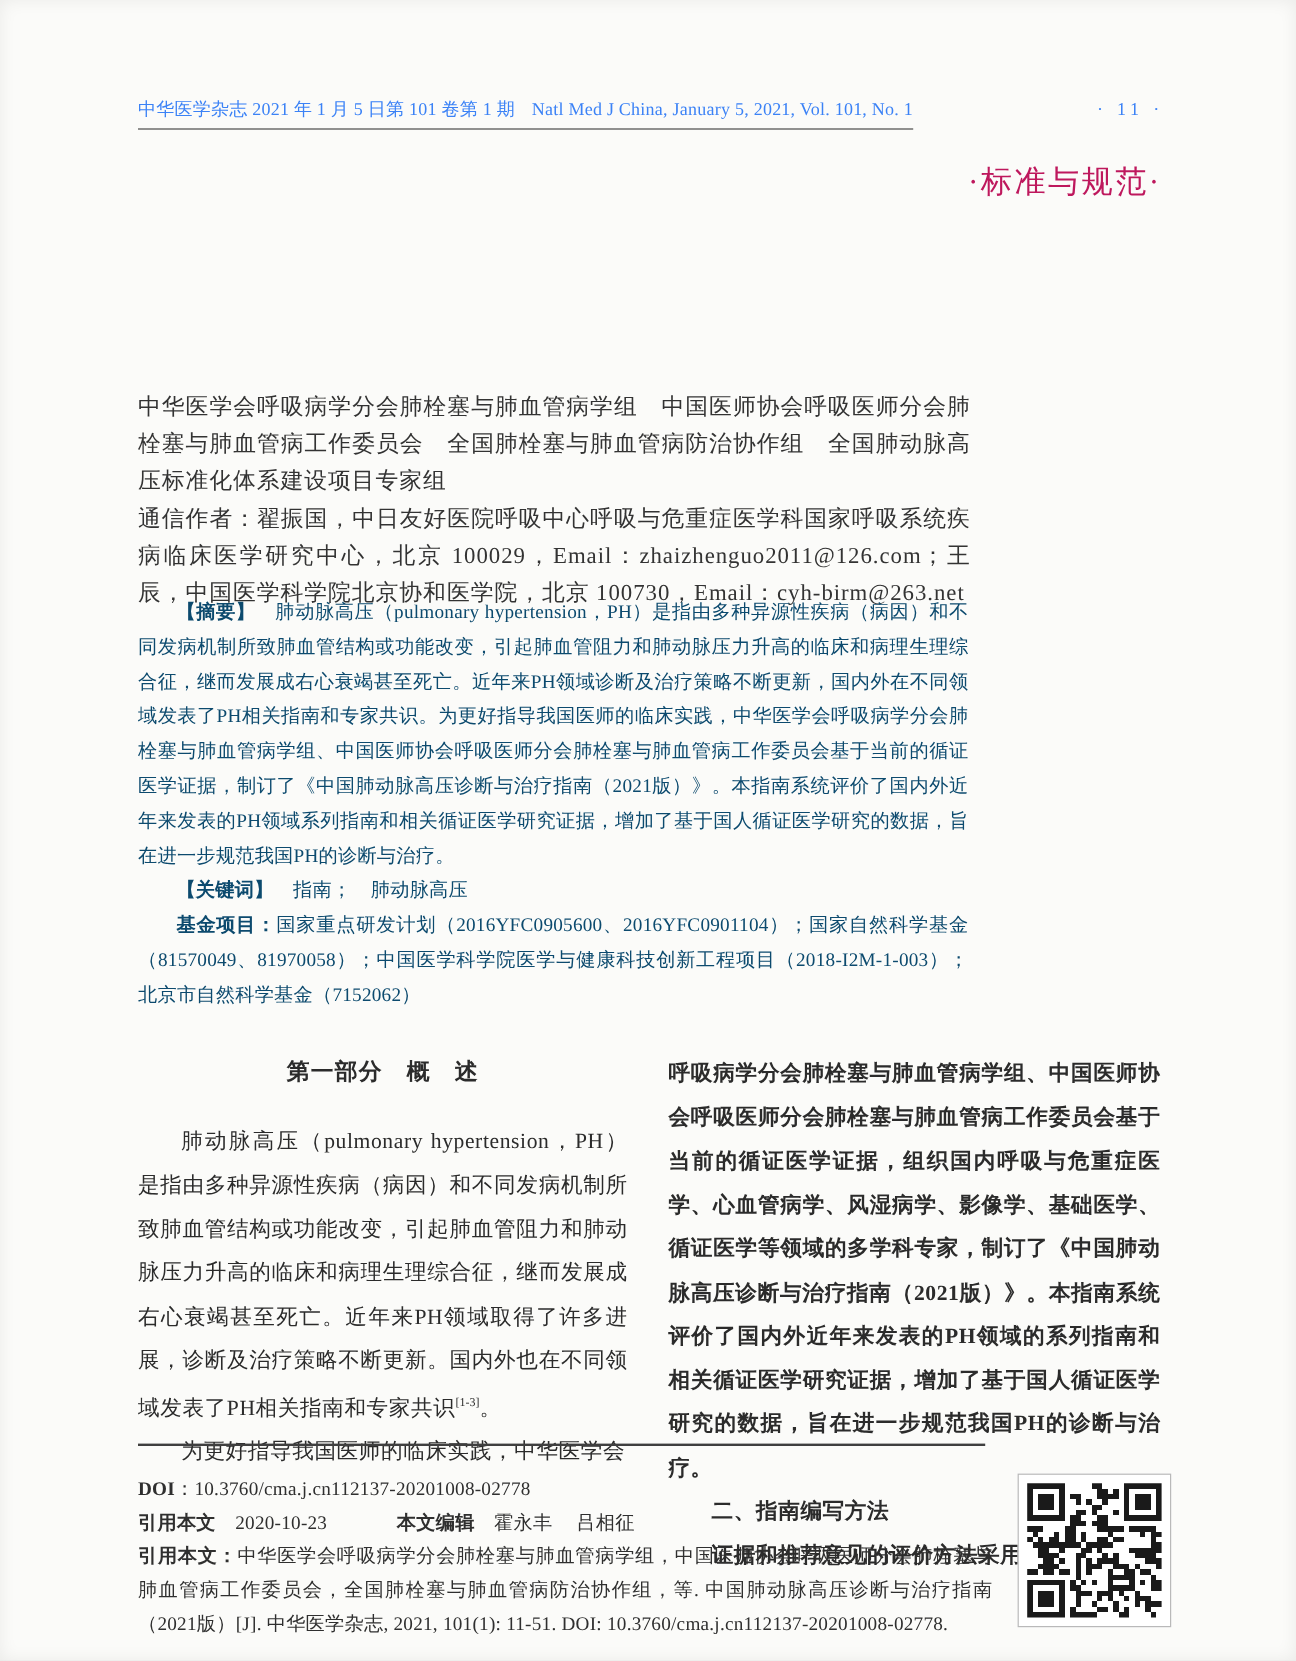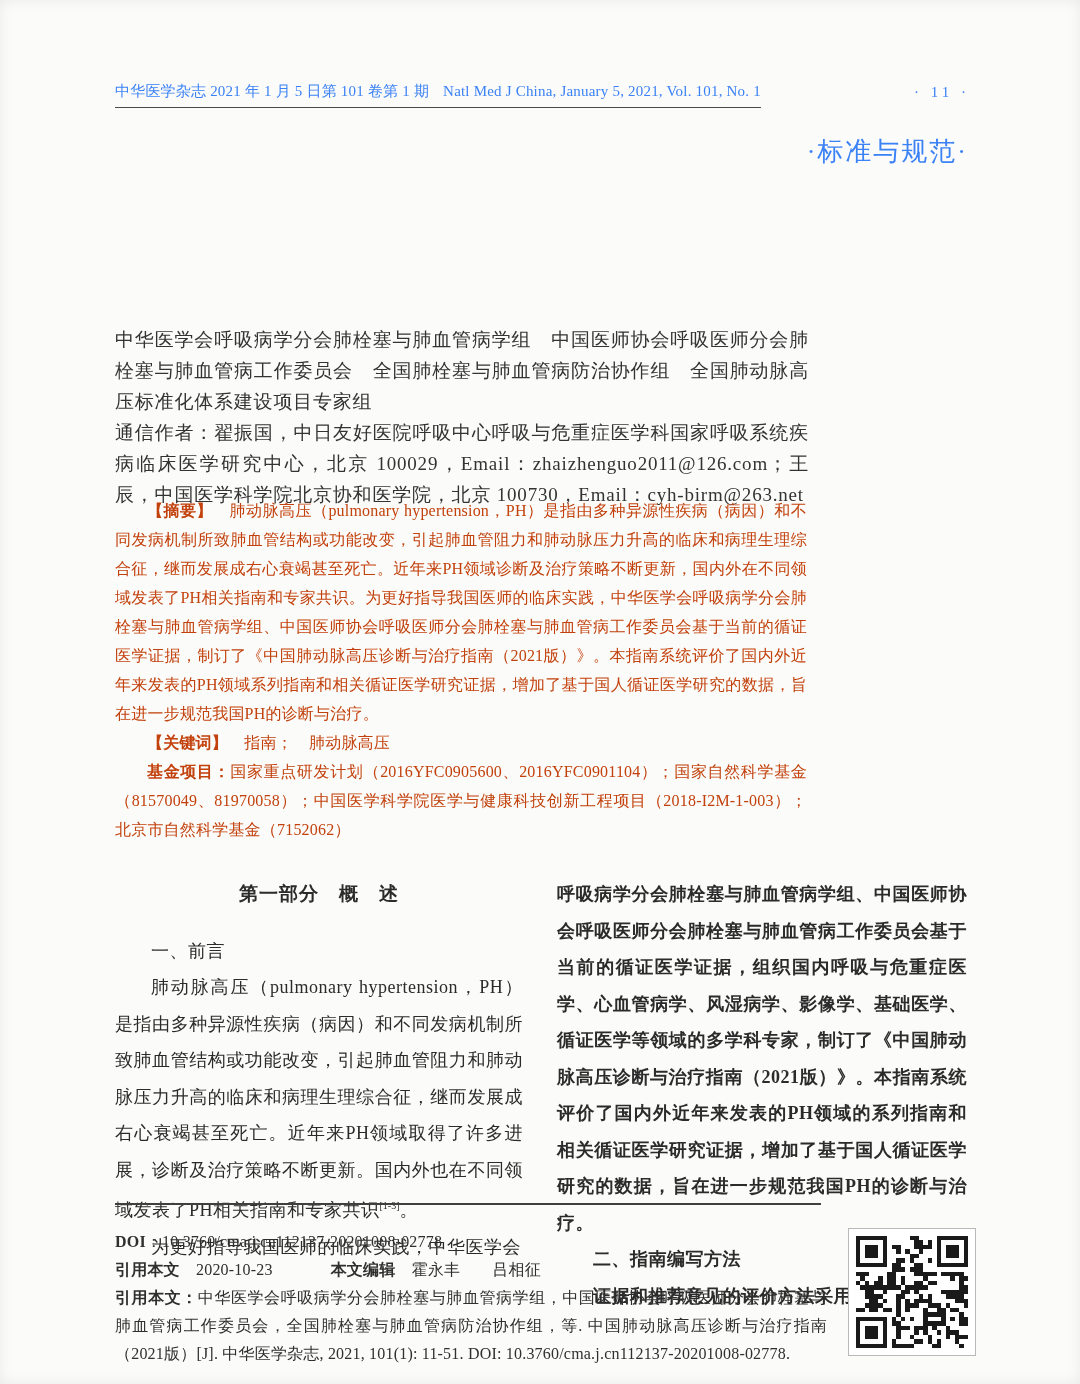--- a/index.html
+++ b/index.html
@@ -25,39 +25,39 @@
   }
   .journal-line{
     border-bottom:1.5px solid #4a4a4a;
     padding-bottom:6px;
     white-space:nowrap;
   }
   .journal-line .en{margin-left:14px;}
   .page-number{font-size:15px;letter-spacing:4px;white-space:nowrap;padding-top:2px;}
   .section-label{
     position:absolute;top:134px;right:112px;
-    font-size:26px;letter-spacing:2px;color:#3b82f6;
+    font-size:26px;letter-spacing:2px;color:#be185d;
   }
   
   .article-title{
     position:absolute;top:207px;left:115px;
     font-size:35px;font-weight:bold;letter-spacing:2px;color:#222;
     white-space:nowrap;
   }
   .authors-block{
     position:absolute;top:300px;left:115px;width:694px;
     font-size:19px;line-height:31px;letter-spacing:0.8px;color:#333;
     text-align:justify;
     margin-top:24px;
   }
   .authors-block p{margin:0;}
   
   .abstract-block{
     position:absolute;top:496px;left:115px;width:692px;
-    font-size:16px;line-height:29px;letter-spacing:0.2px;color:#c2410c;
+    font-size:16px;line-height:29px;letter-spacing:0.2px;color:#0c4a6e;
     text-align:justify;
   }
   .abstract-block p{text-indent:2em;margin:0;}
   .b{font-weight:bold;}
   
   .col{
     position:absolute;top:876px;
     font-size:18px;line-height:36.5px;letter-spacing:0.5px;color:#2b2b2b;
     text-align:justify;
   }
@@ -74,21 +74,21 @@
     position:absolute;top:1203px;left:115px;width:706px;
     border-top:2px solid #3f3f3f;
   }
   .footer-block{
     position:absolute;top:1228px;left:115px;width:712px;
     font-size:16px;line-height:28px;letter-spacing:0.2px;color:#2f2f2f;
     text-align:justify;
   }
   .footer-block .row{margin:0;}
   .editor-group{margin-left:58px;}
-  .name-gap{margin-left:32px;}
+  .name-gap{margin-left:20px;}
   
   .qr-box{
     position:absolute;top:1228px;left:848px;
     width:128px;height:128px;
     background:#fff;border:1px solid #b9b9b9;
     display:flex;align-items:center;justify-content:center;
   }
   .qr-box svg{width:112px;height:112px;shape-rendering:crispEdges;}
 </style>
 </head>
@@ -112,21 +112,20 @@
   </div>
 
   <div class="abstract-block">
     <p><span class="b">【摘要】</span>　<span>肺动脉高压（pulmonary hypertension，PH）是指由多种异源性疾病（病因）和不同发病机制所致肺血管结构或功能改变，引起肺血管阻力和肺动脉压力升高的临床和病理生理综合征，继而发展成右心衰竭甚至死亡。近年来PH领域诊断及治疗策略不断更新，国内外在不同领域发表了PH相关指南和专家共识。为更好指导我国医师的临床实践，中华医学会呼吸病学分会肺栓塞与肺血管病学组、中国医师协会呼吸医师分会肺栓塞与肺血管病工作委员会基于当前的循证医学证据，制订了《中国肺动脉高压诊断与治疗指南（2021版）》。本指南系统评价了国内外近年来发表的PH领域系列指南和相关循证医学研究证据，增加了基于国人循证医学研究的数据，旨在进一步规范我国PH的诊断与治疗。</span></p>
     <p><span class="b">【关键词】</span>　<span>指南；　肺动脉高压</span></p>
     <p><span class="b">基金项目：</span><span>国家重点研发计划（2016YFC0905600、2016YFC0901104）；国家自然科学基金（81570049、81970058）；中国医学科学院医学与健康科技创新工程项目（2018-I2M-1-003）；北京市自然科学基金（7152062）</span></p>
   </div>
 
   <div class="col col-left">
     <div class="part-heading">第一部分　概　述</div>
-    <p>一、前言</p>
     <p><span>肺动脉高压（pulmonary hypertension，PH）是指由多种异源性疾病（病因）和不同发病机制所致肺血管结构或功能改变，引起肺血管阻力和肺动脉压力升高的临床和病理生理综合征，继而发展成右心衰竭甚至死亡。近年来PH领域取得了许多进展，诊断及治疗策略不断更新。国内外也在不同领域发表了PH相关指南和专家共识</span><sup class="ref">[1-3]</sup><span>。</span></p>
     <p>为更好指导我国医师的临床实践，中华医学会</p>
   </div>
 
   <div class="col col-right">
     <p style="text-indent:0;">呼吸病学分会肺栓塞与肺血管病学组、中国医师协会呼吸医师分会肺栓塞与肺血管病工作委员会基于当前的循证医学证据，组织国内呼吸与危重症医学、心血管病学、风湿病学、影像学、基础医学、循证医学等领域的多学科专家，制订了《中国肺动脉高压诊断与治疗指南（2021版）》。本指南系统评价了国内外近年来发表的PH领域的系列指南和相关循证医学研究证据，增加了基于国人循证医学研究的数据，旨在进一步规范我国PH的诊断与治疗。</p>
     <p>二、指南编写方法</p>
     <p>证据和推荐意见的评价方法采用推荐分级的</p>
   </div>
 

